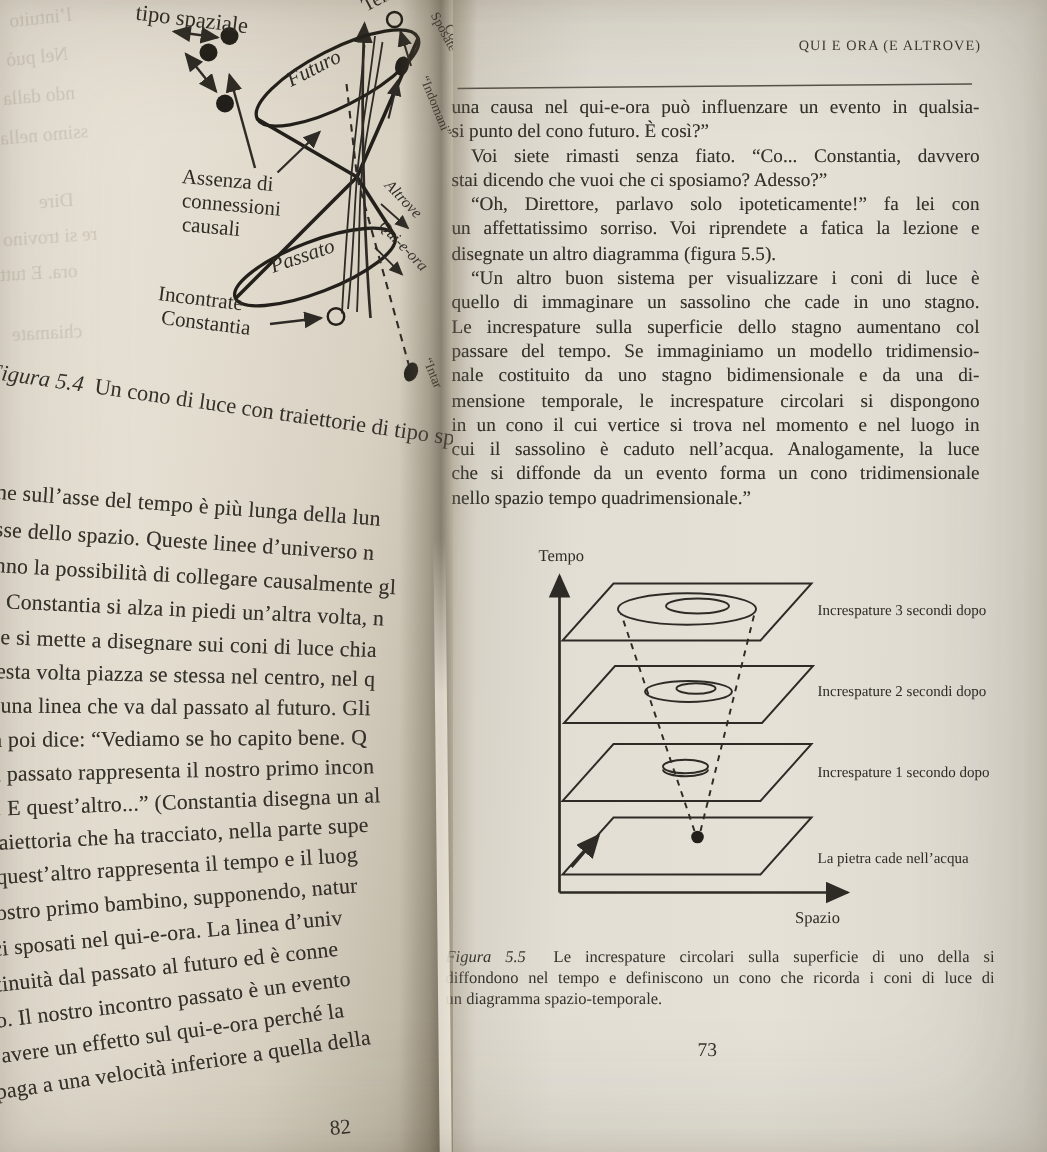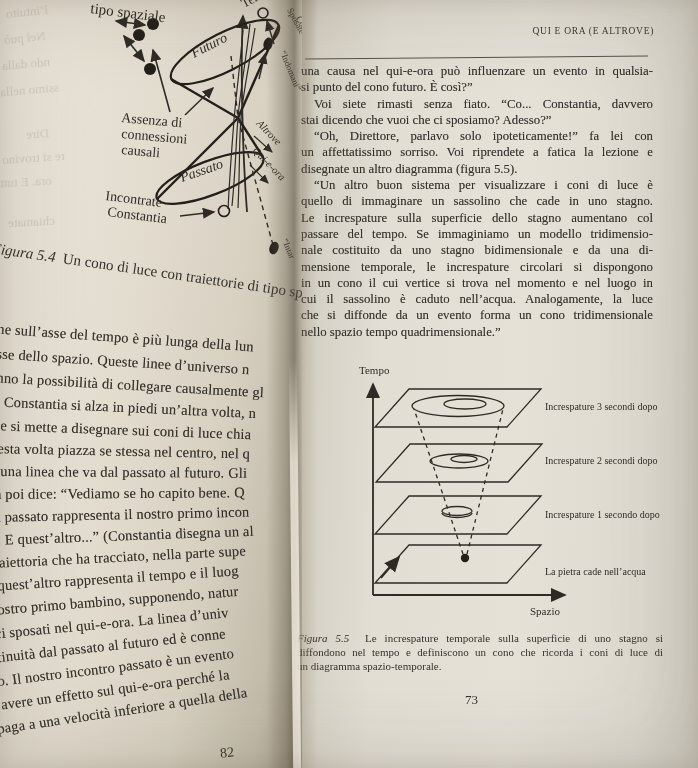--- a/index.html
+++ b/index.html
@@ -226,21 +226,21 @@
       <line x1="172" y1="192" x2="208" y2="47"></line>
     </g>
 
     <text x="250" y="48" font-size="10">Increspature 3 secondi dopo</text>
     <text x="250" y="102" font-size="10">Increspature 2 secondi dopo</text>
     <text x="250" y="156" font-size="10">Increspature 1 secondo dopo</text>
     <text x="250" y="213" font-size="10">La pietra cade nell’acqua</text>
   </svg>
 
   <div class="cap55">
-    <div class="j"><span class="it">Figura 5.5</span>&nbsp;&nbsp;<span>Le increspature temporale sulla superficie di uno stagno si</span></div>
+    <div class="j"><span class="it">Figura 5.5</span>&nbsp;&nbsp;<span>Le increspature circolari sulla superficie di uno della si</span></div>
     <div class="j">diffondono nel tempo e definiscono un cono che ricorda i coni di luce di</div>
     <div>un diagramma spazio-temporale.</div>
   </div>
 
   <div class="pgnum" style="left:465px;top:692px;font-size:13px;">73</div>
 
   <div class="gutter"></div>
   <div class="edge-highlight"></div>
   <div class="vignette"></div>
 </div>

